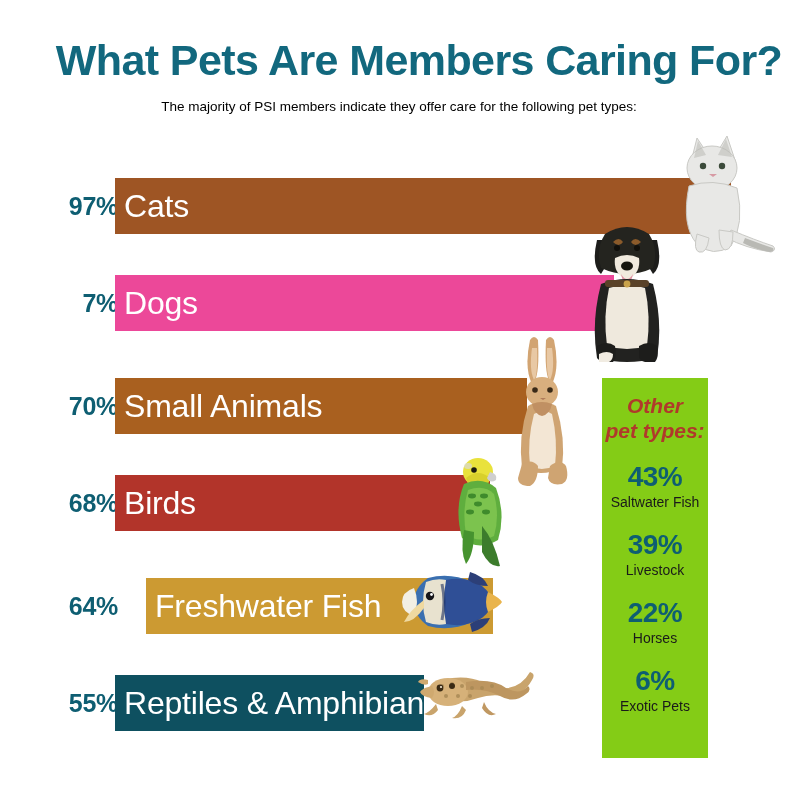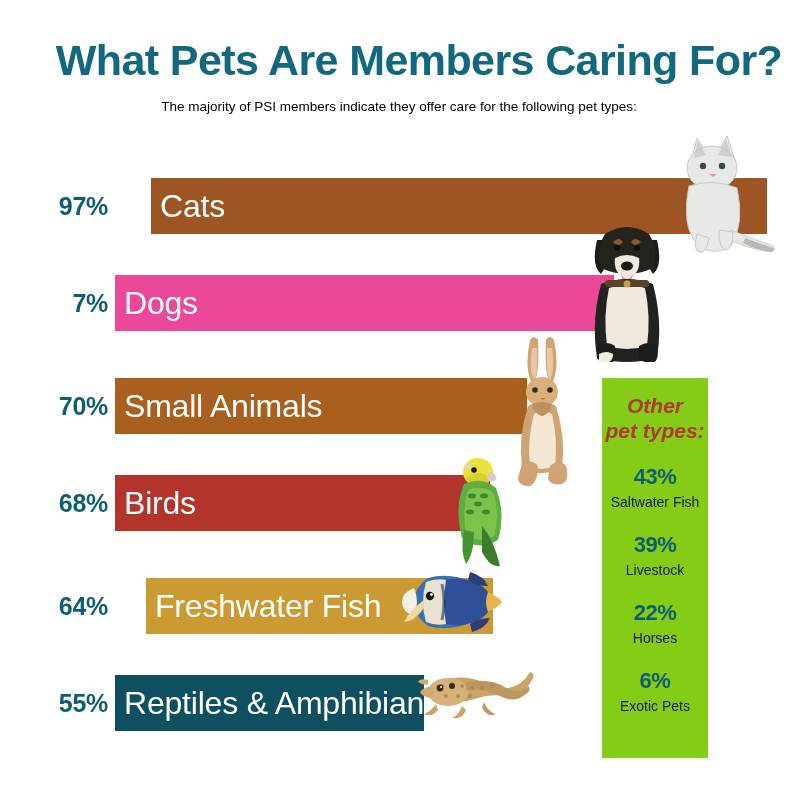--- a/index.html
+++ b/index.html
@@ -26,21 +26,21 @@
     position:absolute;left:0;top:99px;width:798px;
     text-align:center;
     font-size:13.5px;color:#000;
     white-space:nowrap;
   }
 
   
   .chart{position:absolute;left:0;top:0;width:798px;height:789px;}
   .row{position:absolute;left:0;width:798px;height:56px;}
   .pct{
-    position:absolute;left:36px;top:0;width:72px;height:56px;
+    position:absolute;left:46px;top:0;width:72px;height:56px;
     display:flex;align-items:center;justify-content:flex-end;
     font-size:25px;font-weight:bold;color:#0e5e72;
     letter-spacing:-0.3px;
   }
   .bar{
     position:absolute;left:115px;top:0;height:56px;
     display:flex;align-items:center;
   }
   .bar-label{
     color:#ffffff;font-size:32px;font-weight:400;
@@ -52,21 +52,21 @@
     position:absolute;left:602px;top:378px;width:106px;height:380px;
     background:#84cc16;
   }
   .panel-title{
     margin-top:15px;text-align:center;
     font-style:italic;font-weight:bold;
     font-size:21px;line-height:25px;color:#b0392b;
   }
   .panel-item{text-align:center;margin-top:18px;}
   .panel-val{
-    font-size:22px;font-weight:bold;color:#0e5e72;
+    font-size:28px;font-weight:bold;color:#0e5e72;
     letter-spacing:-0.5px;line-height:32px;
   }
   .panel-lab{font-size:14px;color:#1a1a1a;line-height:18px;}
 
   
   .animal{position:absolute;}
 
   
   #cat{left:645px;top:126px;width:136px;height:128px;}
   
@@ -84,21 +84,21 @@
 <body>
 
 <div class="page">
 
   <div class="title">What Pets Are Members Caring For?</div>
   <div class="subtitle">The majority of PSI members indicate they offer care for the following pet types:</div>
 
   <div class="chart" id="chart-root">
       <div class="row" style="top: 178px;">
         <div class="pct">97%</div>
-        <div class="bar" style="width: 616px; background: rgb(158, 85, 36); margin-left: 36px;">
+        <div class="bar" style="width: 616px; background: rgb(158, 85, 36);">
           <span class="bar-label">Cats</span>
         </div>
       </div>
       <div class="row" style="top: 275px;">
         <div class="pct">7%</div>
         <div class="bar" style="width: 499px; background: #ec4899;">
           <span class="bar-label">Dogs</span>
         </div>
       </div>
       <div class="row" style="top: 378px; padding-left: 24px;">

